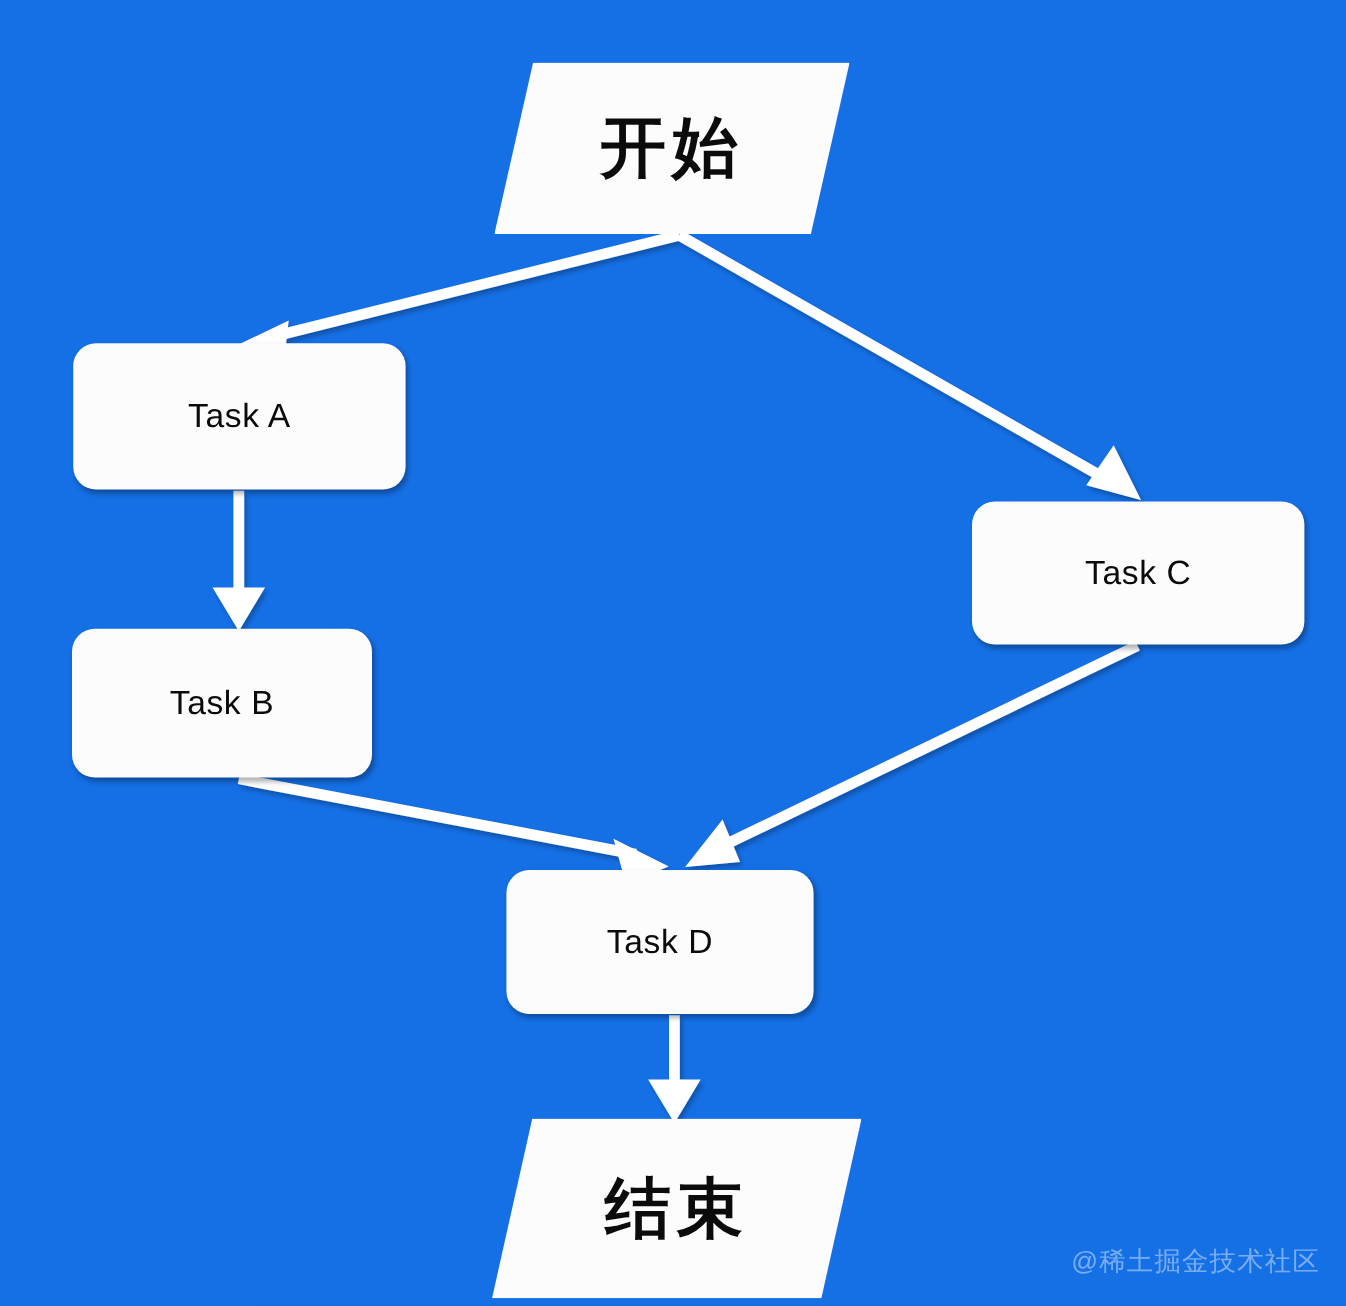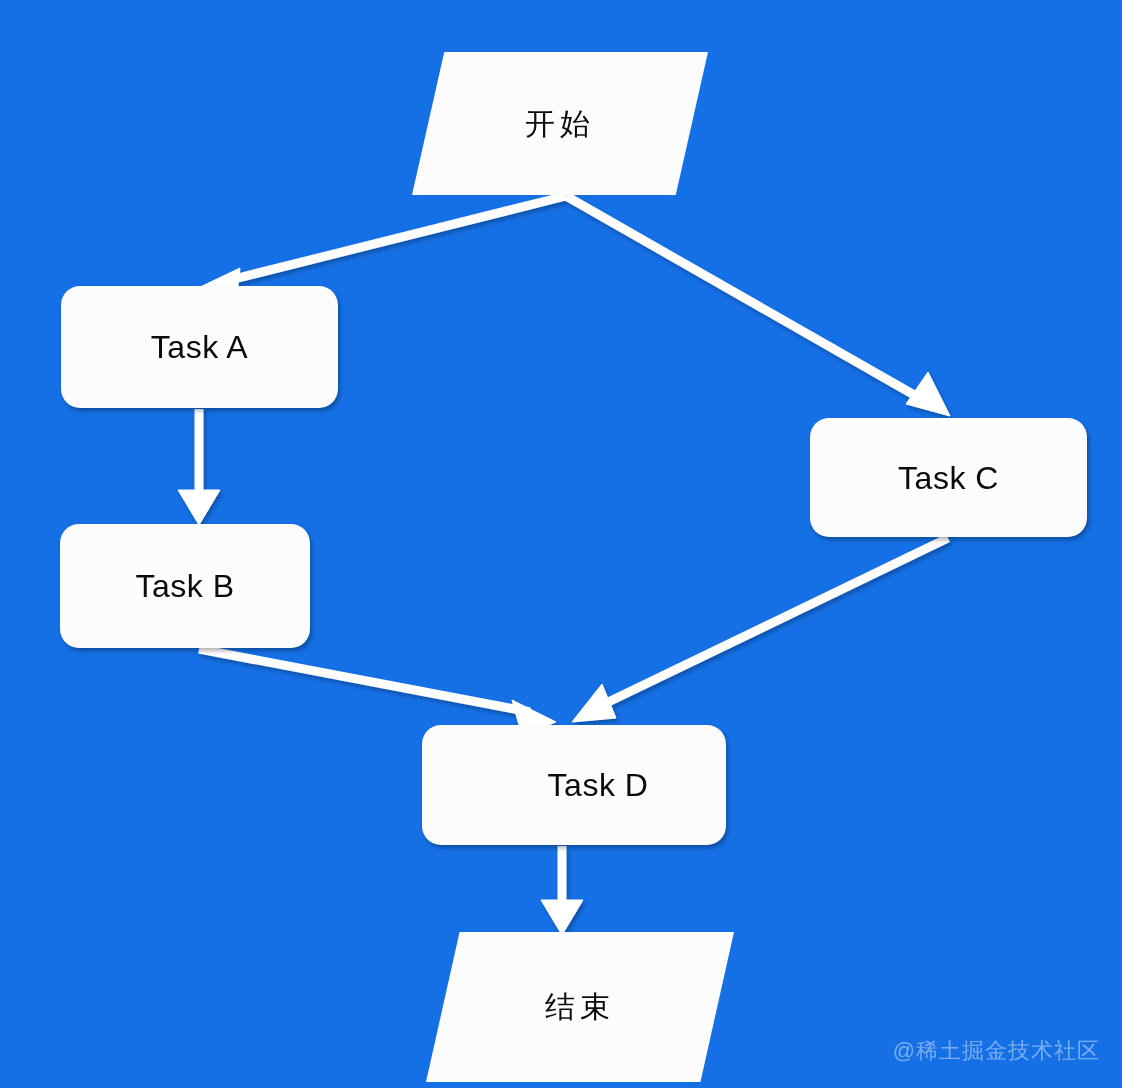--- a/index.html
+++ b/index.html
@@ -28,29 +28,29 @@
     color: #111111;
     user-select: none;
     z-index: 3;
   }
   .node-box {
     background: #fcfcfc;
     border-radius: 19px;
     box-shadow: 2px 3px 4px rgba(0,0,0,0.30);
   }
   .node-label {
-    font-size: 32px;
+    font-size: 28px;
     font-weight: 400;
     letter-spacing: 0.5px;
     line-height: 1;
     color: #0b0b0b;
   }
   .node-label.cjk {
-    font-size: 30px;
-    font-weight: 400;
+    font-size: 55px;
+    font-weight: 700;
     letter-spacing: 5px;
   }
   .terminator {
     position: absolute;
     z-index: 3;
     display: flex;
     align-items: center;
     justify-content: center;
   }
   .terminator .shape {
@@ -129,22 +129,22 @@
 </div>
 
 <div class="node node-box" style="left:60px; top:524px; width:250px; height:124px;">
   <span class="node-label">Task B</span>
 </div>
 
 <div class="node node-box" style="left:810px; top:418px; width:277px; height:119px;">
   <span class="node-label">Task C</span>
 </div>
 
-<div class="node node-box" style="left:422px; top:725px; width:256px; height:120px;padding-left:48px;">
+<div class="node node-box" style="left:422px; top:725px; width:256px; height:120px;">
   <span class="node-label">Task D</span>
 </div>
 
-<div class="terminator" style="left:426px; top:932px; width:308px; height:150px;">
+<div class="terminator" style="left:410px; top:932px; width:308px; height:150px;">
   <div class="shape"></div>
   <span class="node-label cjk">结束</span>
 </div>
 
 <div id="watermark">@稀土掘金技术社区</div>
 
 </body></html>

